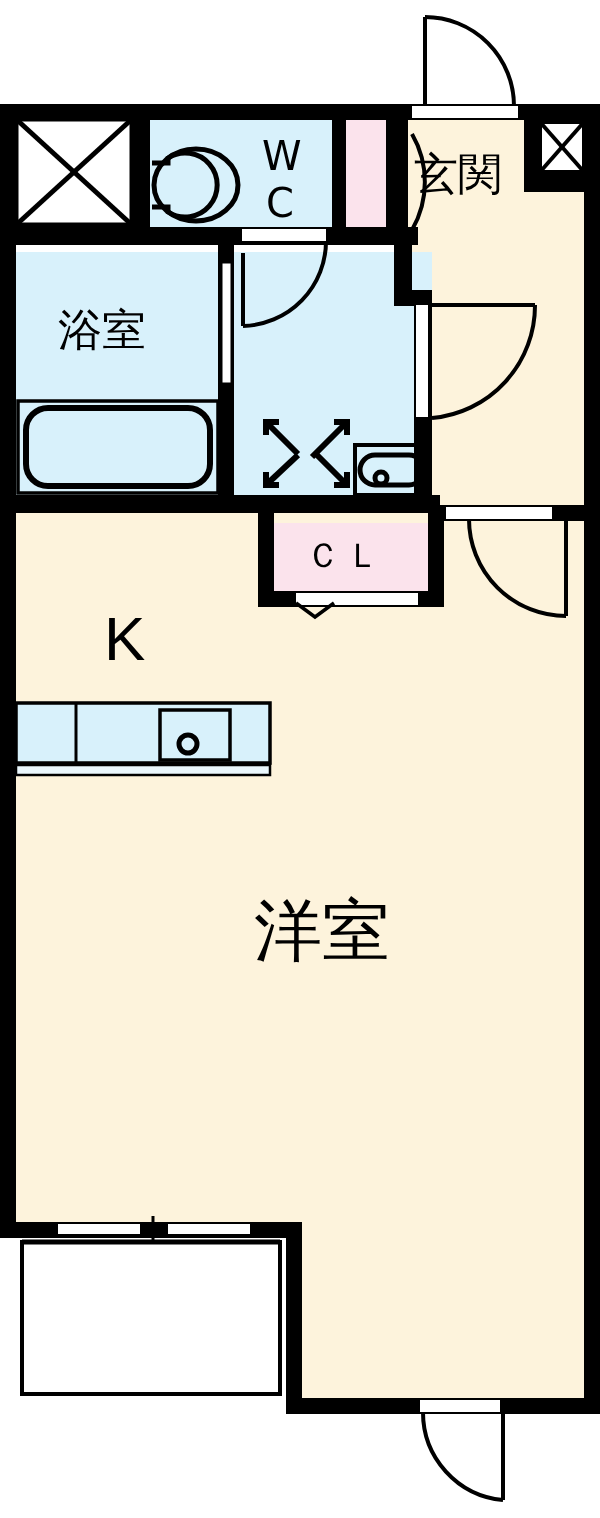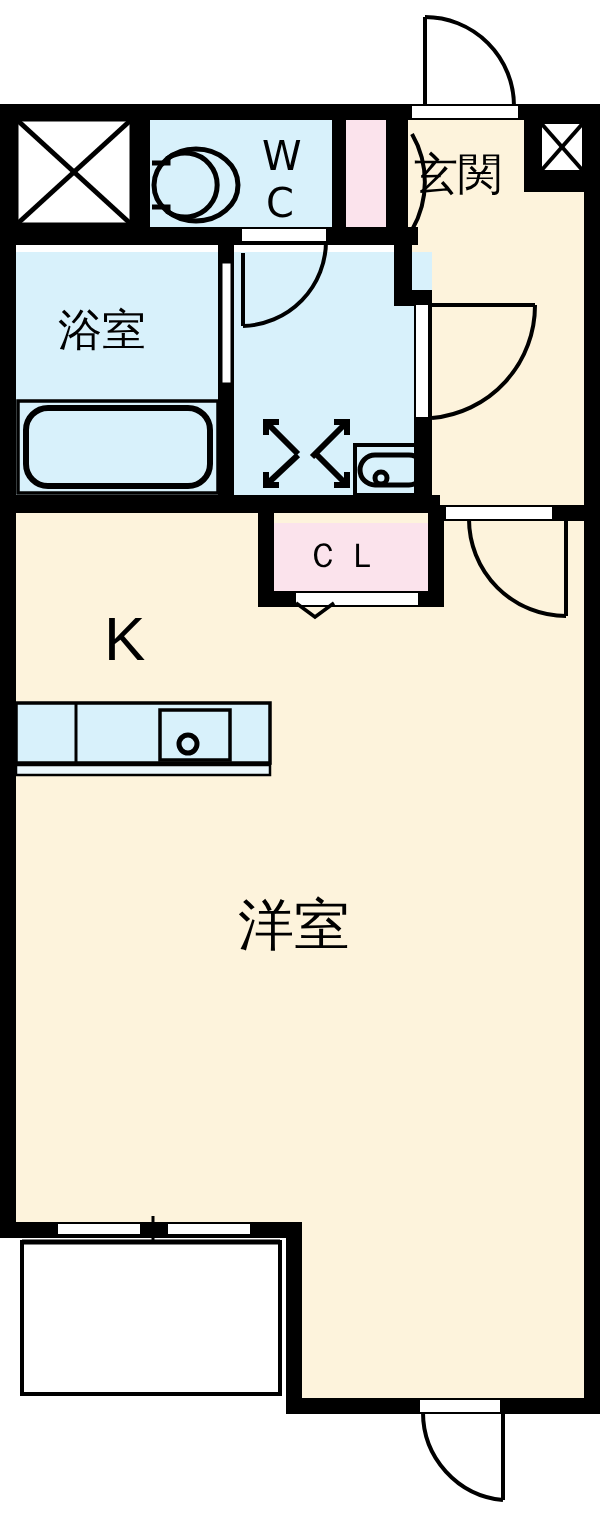--- a/index.html
+++ b/index.html
@@ -200,16 +200,16 @@
 
   <div class="lab lab-jp" style="left:414px;top:152px;font-size:44px;">玄関</div>
 
   <div class="lab lab-jp" style="left:58px;top:308px;font-size:44px;">浴室</div>
 
 
   <div class="lab lab-jp" style="left:306px;top:538px;font-size:34px;letter-spacing:6px;">ＣＬ</div>
 
   <div class="lab" style="left:104px;top:608px;font-size:62px;font-weight:400;">K</div>
 
-  <div class="lab lab-jp" style="left:238px;top:897px;font-size:56px;text-align:right;">洋室</div>
+  <div class="lab lab-jp" style="left:254px;top:897px;font-size:68px;text-align:right;">洋室</div>
 
 
 </div>
 
 </body></html>

